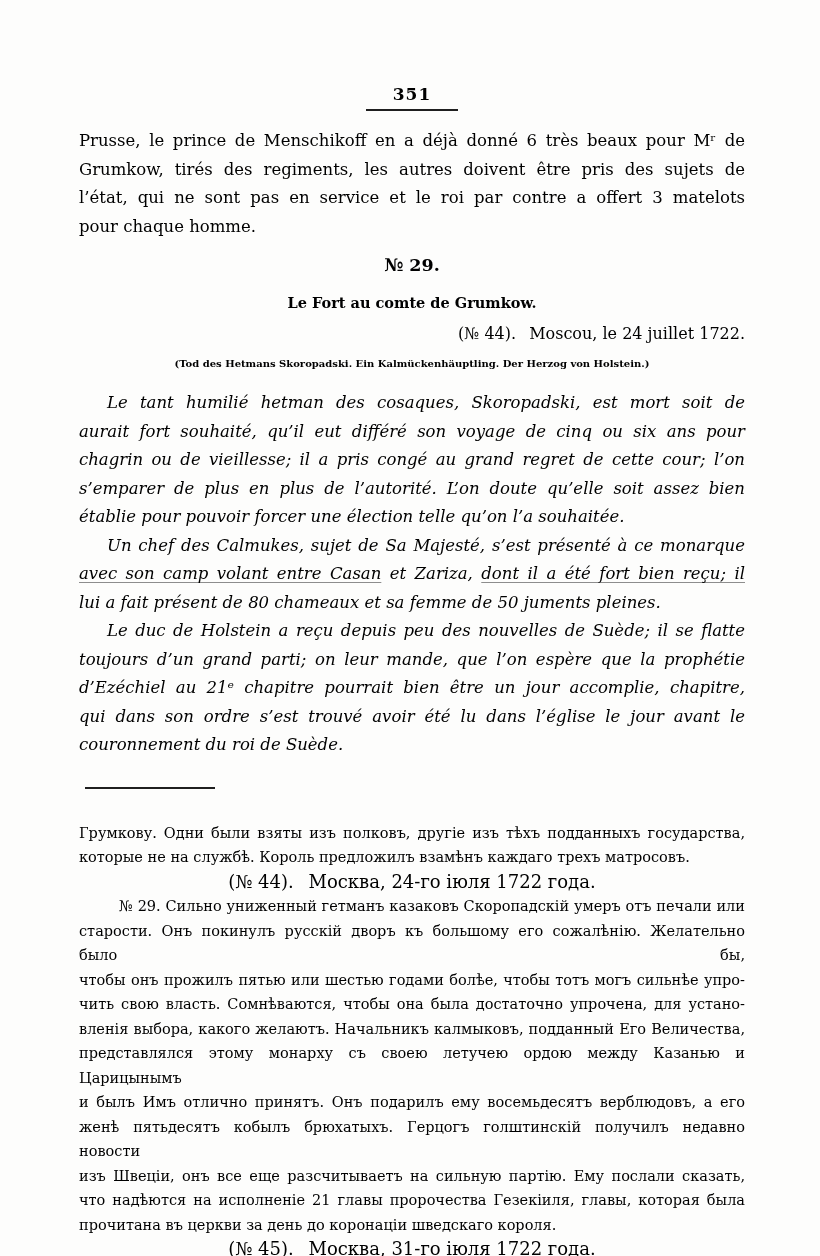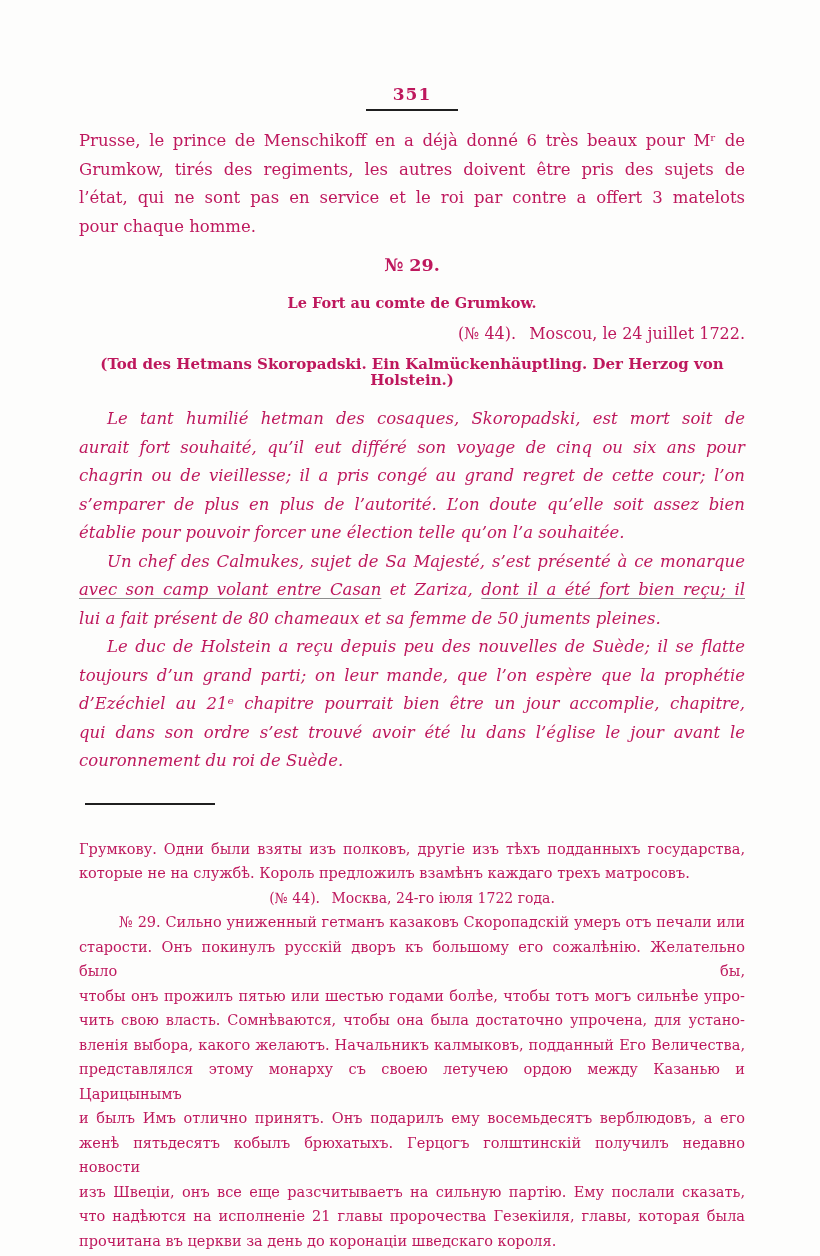--- a/index.html
+++ b/index.html
@@ -3,21 +3,21 @@
 <meta charset="utf-8">
 <style>
   * { box-sizing: border-box; }
   html, body { margin: 0; padding: 0; background: #f4f3f0; }
   .page {
     position: relative;
     width: 820px;
     height: 1256px;
     margin: 0 auto;
     background: #fdfdfc;
-    color: #be185d;
+    color: #000000;
     font-family: "DejaVu Serif", "Liberation Serif", serif;
     overflow: hidden;
     padding-left: 46px;
   }
   .content {
     position: absolute;
     left: 79px;
     top: 84px;
     width: 666px;
   }
@@ -26,39 +26,39 @@
   .pagenum-rule { width: 92px; height: 2px; background: #1f1f1f; margin: 5px auto 0; }
 
   
   .fr { font-size: 16.5px; }
   .fr .line { line-height: 28.5px; text-align: justify; text-align-last: justify; }
   .fr .line.last { text-align-last: left; }
   .fr-cont { margin-top: 16px; }
   .doc-num   { margin-top: 12px; text-align: center; font-weight: bold; font-size: 17.5px; line-height: 24px; }
   .doc-title { margin-top: 17px; text-align: center; font-weight: bold; font-size: 14.5px; line-height: 18px; }
   .doc-dateline { margin-top: 11px; text-align: right; font-size: 16px; line-height: 21px; }
-  .doc-german   { margin-top: 12px; text-align: center; font-size: 15px; font-weight: bold; line-height: 16px; }
+  .doc-german   { margin-top: 12px; text-align: center; font-size: 10px; font-weight: bold; line-height: 16px; }
   .fr-para { margin-top: 17px; font-style: italic; }
   .fr-para.flush { margin-top: 0; }
   .indent28 { text-indent: 28px; }
   .u-art {
     text-decoration: underline;
     text-decoration-color: #8d8d8d;
     text-decoration-thickness: 1px;
     text-underline-offset: 3px;
   }
 
   
   .fn-rule { margin-top: 27px; margin-left: 6px; width: 130px; height: 2px; background: #1f1f1f; }
 
   
   .fn { margin-top: 32px; font-size: 14.5px; }
   .fn .line { line-height: 24.5px; text-align: justify; text-align-last: justify; }
   .fn .line.last { text-align-last: left; }
-  .fn-dateline { text-align: center; line-height: 24.5px; font-size: 14px; }
+  .fn-dateline { text-align: center; line-height: 24.5px; font-size: 18px; }
   .indent40 { text-indent: 40px; }
 </style>
 </head>
 <body>
 
 <div class="page">
   <div class="content">
 
     <div class="pagenum">351</div>
     <div class="pagenum-rule"></div>

